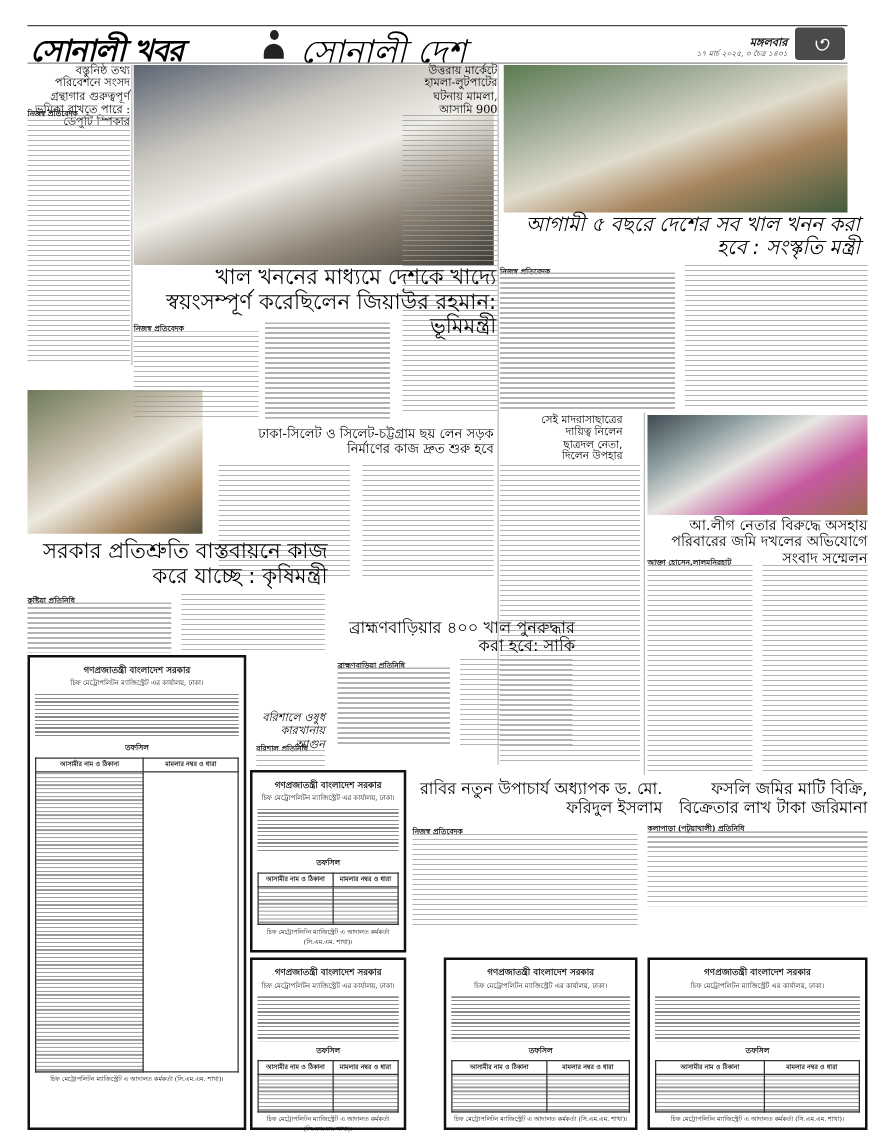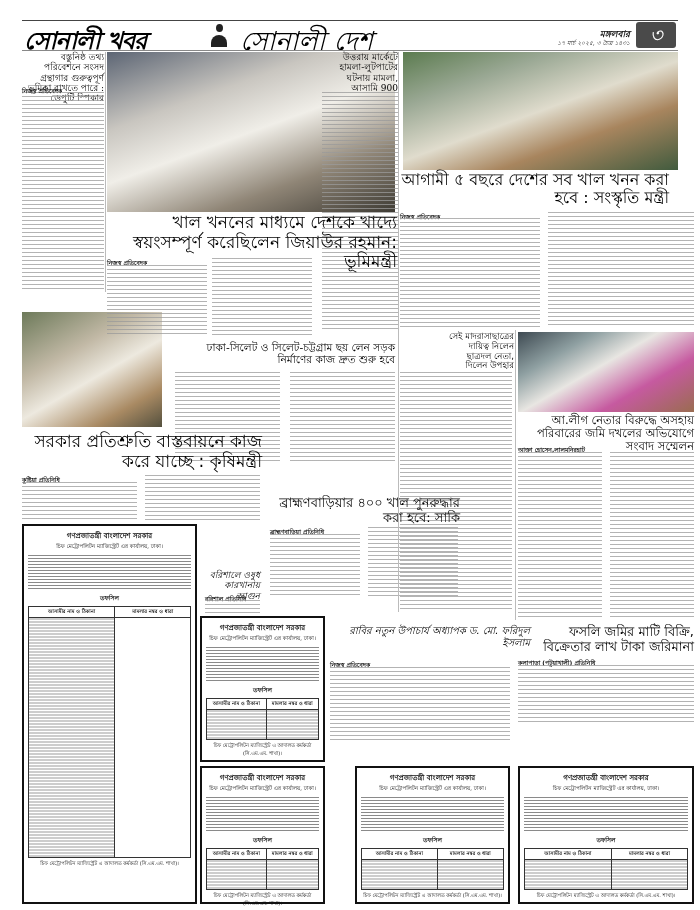--- a/index.html
+++ b/index.html
@@ -16,30 +16,30 @@
   .day { right: 70px; top: 27px; font-size: 9px; font-weight: bold; text-align: right; }
   .date { right: 70px; top: 38px; font-size: 6px; text-align: right; color:#333; }
   .page-no { right: 24px; top: 22px; width: 40px; height: 26px; background: #4a4a4a; color: #fff; font-size: 20px; text-align: center; line-height: 26px; border-radius: 3px; }
   .photo { position: absolute; background: linear-gradient(135deg, #8a8f7a 0%, #b9b3a3 35%, #dcd6c8 55%, #7c8b6e 80%, #5f6a55 100%); }
   .photo.p1 { left: 107px; top: 52px; width: 288px; height: 160px; background: linear-gradient(160deg,#5c6574 0%,#c9c6c0 30%,#f0eee8 50%,#8f8576 75%,#3e3b34 100%); }
   .photo.p2 { left: 403px; top: 52px; width: 275px; height: 118px; background: linear-gradient(160deg,#5b7b4f 0%,#9aa894 25%,#e0dccd 50%,#a8855e 70%,#415b3e 100%); }
   .photo.p3 { left: 22px; top: 312px; width: 140px; height: 115px; background: linear-gradient(150deg,#6d7a5a 0%,#c2b9a6 35%,#ede9df 55%,#a98a63 80%,#54503e 100%); }
   .photo.p4 { left: 518px; top: 332px; width: 176px; height: 80px; background: linear-gradient(150deg,#3e4a52 0%,#8fa0a2 25%,#e8e6e2 45%,#c65aa0 70%,#9a6c50 100%); }
   .headline { position: absolute; text-align: right; line-height: 1.15; color: #000; font-family: "DejaVu Sans", sans-serif; }
   .h-main { left: 107px; top: 213px; width: 290px; font-size: 17px; }
-  .h-right-top { left: 381px; top: 171px; width: 288px; font-size: 16px; }
+  .h-right-top { left: 400px; top: 171px; width: 288px; font-size: 16px; font-style: italic; }
   .h-small { font-size: 9px; font-family: "DejaVu Serif", serif; }
   .h-left { left: 22px; top: 52px; width: 82px; }
   .h-dhaka { left: 175px; top: 341px; width: 220px; font-size: 10.5px; }
   .h-sarkar { left: 22px; top: 432px; width: 240px; font-size: 17px; }
   .h-brahman { left: 270px; top: 496px; width: 190px; font-size: 13px; }
-  .h-madrasa { left: 444px; top: 332px; width: 70px; font-size: 8.5px; }
+  .h-madrasa { left: 428px; top: 332px; width: 70px; font-size: 8.5px; }
   .h-alig { left: 518px; top: 414px; width: 176px; font-size: 11.5px; }
   .h-barishal { left: 205px; top: 570px; width: 55px; font-size: 9px; font-style: italic; }
-  .h-rabi { left: 330px; top: 625px; width: 200px; font-size: 10px; font-style: italic; }
+  .h-rabi { left: 330px; top: 625px; width: 200px; font-size: 13px; }
   .h-foshol { left: 518px; top: 625px; width: 176px; font-size: 13px; }
   .body-text { position: absolute; background-image: repeating-linear-gradient(to bottom, #9a9a9a 0px, #9a9a9a 1px, transparent 1px, transparent 4px); opacity: 0.75; }
   .byline { position: absolute; font-size: 6px; font-weight: bold; font-family: "DejaVu Sans", sans-serif; }
   .notice { position: absolute; border: 2px solid #111; padding: 4px; background:#fff; }
   .notice .ntitle { font-size: 7px; font-weight: bold; text-align: center; }
   .notice .nsub { font-size: 5.5px; text-align: center; margin-top: 1px; }
   .notice .nlines { height: 36px; margin-top: 4px; background-image: repeating-linear-gradient(to bottom,#8a8a8a 0,#8a8a8a 1px,transparent 1px,transparent 3px); }
   .notice .ntable-title { font-size: 6px; font-weight: bold; text-align: center; margin-top: 2px; }
   .notice table { width: 100%; border-collapse: collapse; margin-top: 2px; }
   .notice th, .notice td { border: 1px solid #333; font-size: 5px; padding: 1px; font-weight: bold; }

